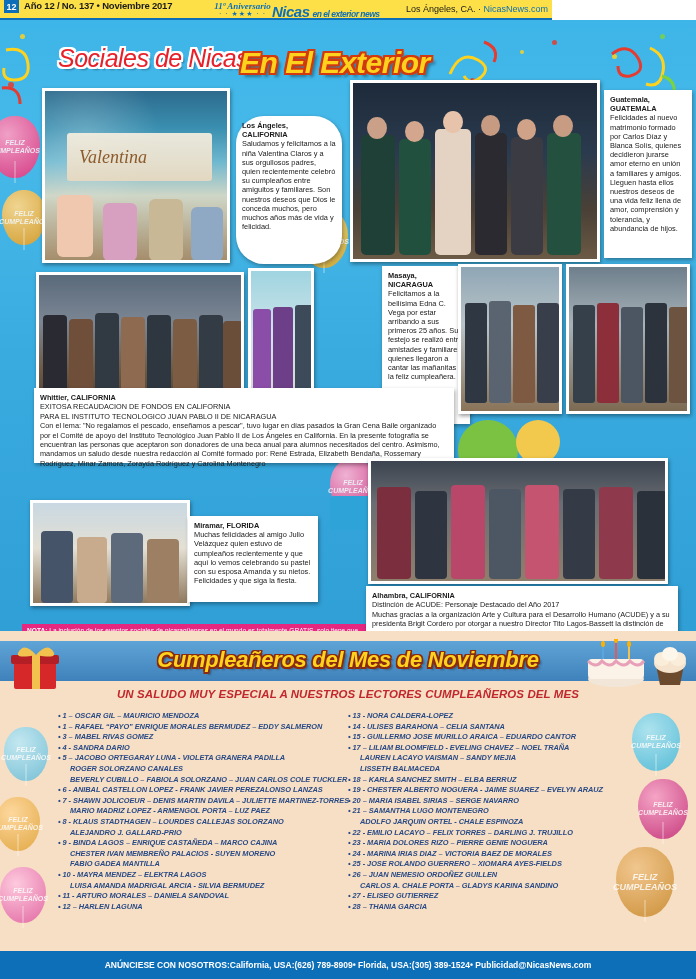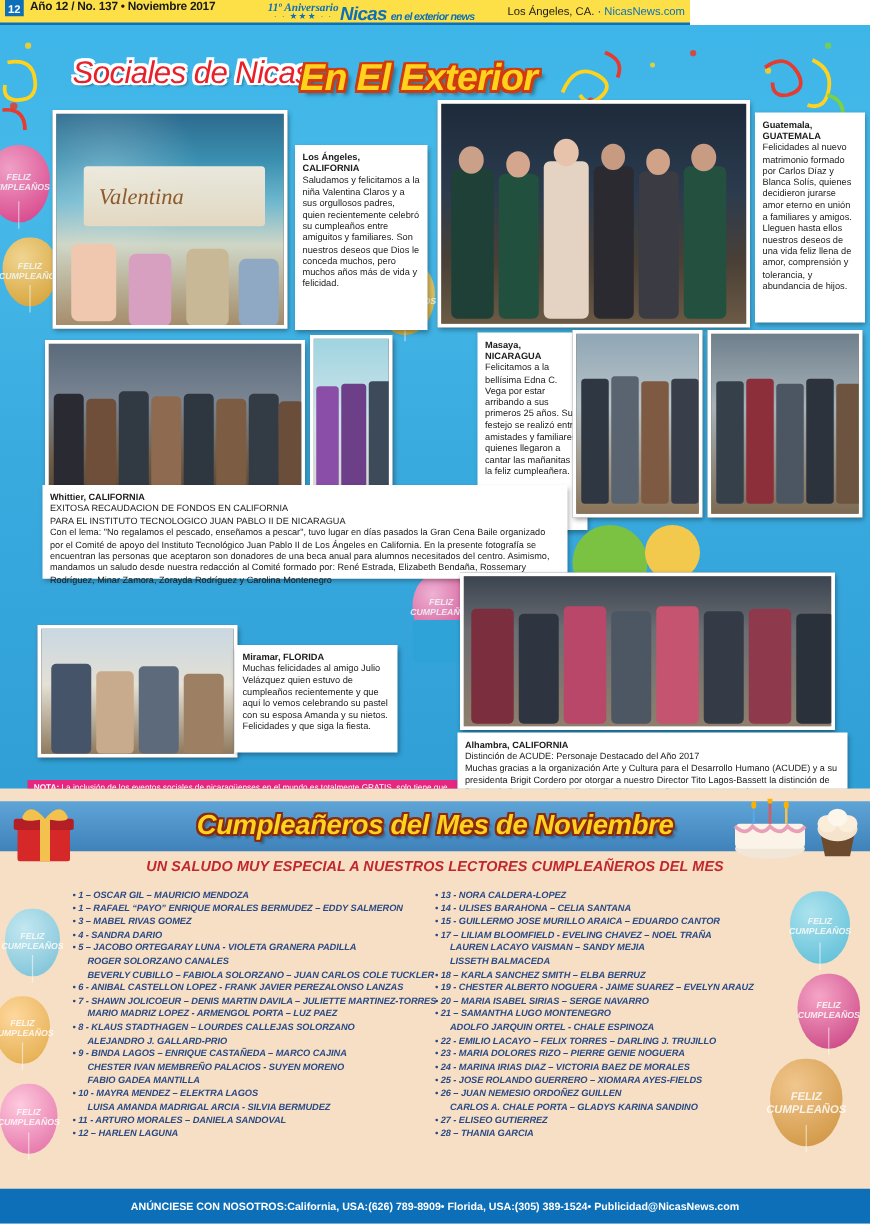--- a/index.html
+++ b/index.html
@@ -234,21 +234,21 @@
         linear-gradient(180deg,#2d6b8e 0%,#3a8fb0 22%,#6fb8cf 42%,#cfd6c6 62%,#a58d6b 100%);">
       <div style="position:absolute;left:22px;top:42px;width:145px;height:48px;background:linear-gradient(180deg,#f7efe0,#e8d9c0);border-radius:3px;opacity:.92;"></div>
       <div style="position:absolute;left:34px;top:56px;font-family:'Liberation Serif',serif;font-style:italic;font-size:18px;color:#8d5a2b;">Valentina</div>
       <div style="position:absolute;left:12px;top:104px;width:36px;height:62px;background:#f0c8b0;border-radius:6px;"></div>
       <div style="position:absolute;left:58px;top:112px;width:34px;height:58px;background:#d8a0c0;border-radius:6px;"></div>
       <div style="position:absolute;left:104px;top:108px;width:34px;height:62px;background:#c9b896;border-radius:6px;"></div>
       <div style="position:absolute;left:146px;top:116px;width:32px;height:54px;background:#8fa8c4;border-radius:6px;"></div>
     </div>
   </div>
 
-  <div class="card" style="left:236px;top:96px;width:106px;height:148px;">
+  <div class="card" style="left:236px;top:96px;width:106px;height:148px;border-radius:28px;">
     <span class="loc">Los Ángeles,</span>
     <span class="loc">CALIFORNIA</span>
     <p>Saludamos y felicitamos a la niña Valentina Claros y a sus orgullosos padres, quien recientemente celebró su cumpleaños entre amiguitos y familiares. Son nuestros deseos que Dios le conceda muchos, pero muchos años más de vida y felicidad.</p>
   </div>
 
   <div class="photo" style="left:350px;top:60px;width:250px;height:182px;">
     <div class="ph-inner" style="background:
         linear-gradient(180deg,#1d2a3a 0%,#2b3b4e 40%,#4a4036 72%,#6b5a45 100%);">
       <div style="position:absolute;left:8px;top:52px;width:34px;height:120px;background:#1f4036;border-radius:5px;"></div>
       <div style="position:absolute;left:46px;top:56px;width:32px;height:116px;background:#21503f;border-radius:5px;"></div>

